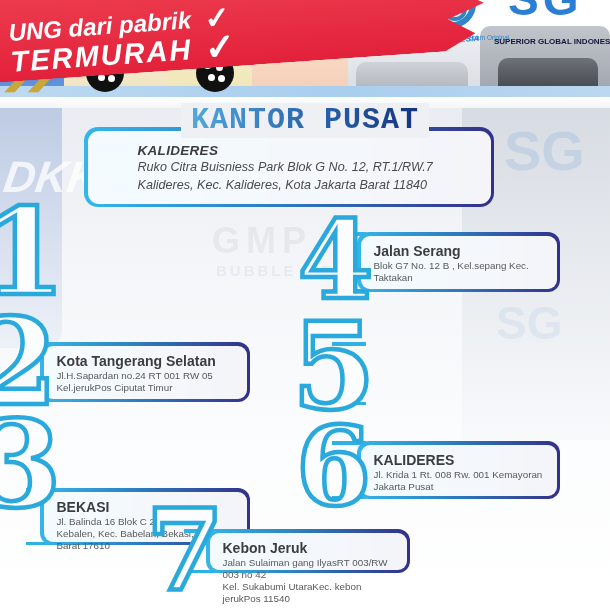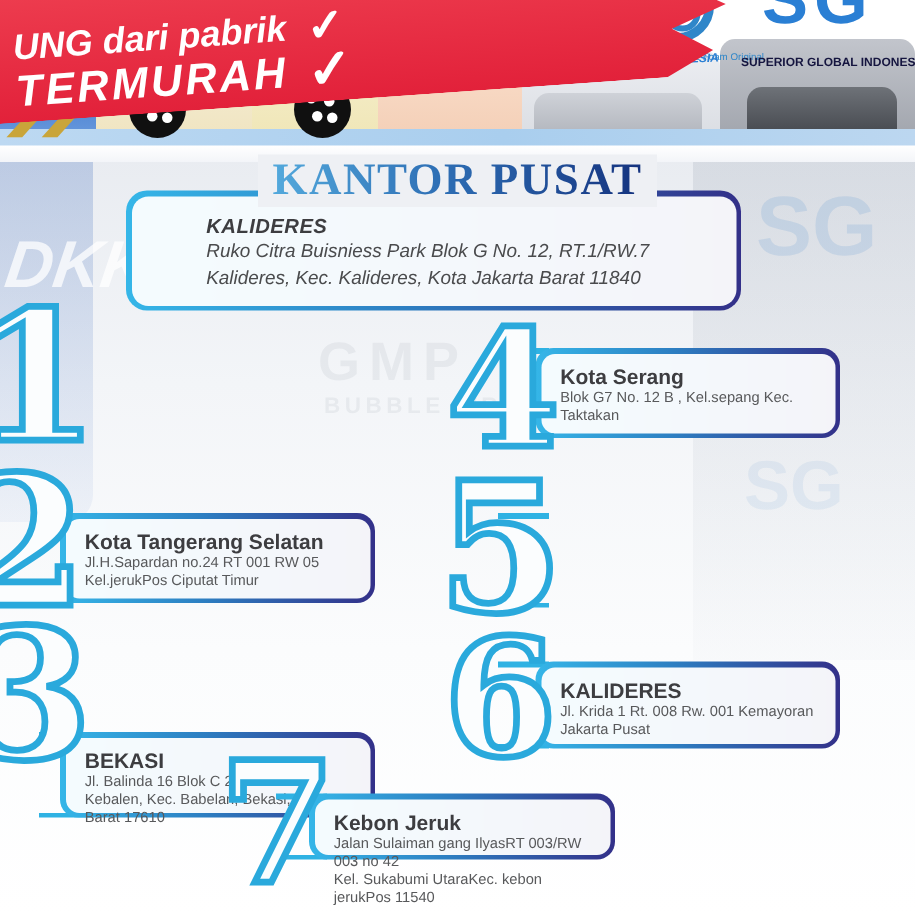--- a/index.html
+++ b/index.html
@@ -57,21 +57,21 @@
   .wm { position:absolute; font-weight:bold; }
   .wm-dkk { left:4px; top:152px; font-size:44px; font-style:italic; color:rgba(255,255,255,0.75); transform:skewX(-8deg); }
   .wm-gmp { left:212px; top:220px; font-size:36px; letter-spacing:6px; color:rgba(70,80,100,0.07); }
   .wm-bw  { left:216px; top:262px; font-size:15px; letter-spacing:3px; color:rgba(70,80,100,0.07); }
   .wm-sg1 { left:504px; top:118px; font-size:56px; color:rgba(90,150,210,0.18); }
   .wm-sg2 { left:496px; top:296px; font-size:46px; color:rgba(90,150,210,0.10); }
 
   
   .title-row { position:absolute; left:0; top:103px; width:610px; text-align:center; z-index:5; }
   .title-bgpad { display:inline-block; background:#eef0f4; padding:0 10px; }
-  .title-text { font-family:Liberation Serif, serif; font-weight:bold; font-size:30px; letter-spacing:1px; line-height:1.15;
+  .title-text { font-family:Liberation Mono, monospace; font-weight:bold; font-size:30px; letter-spacing:1px; line-height:1.15;
     background:linear-gradient(90deg,#53a9dc,#2e6fb5 45%,#15337f); -webkit-background-clip:text; background-clip:text; color:transparent; }
 
   
   .box { position:absolute; inset:0; border-radius:12px; padding:3.5px;
     background:linear-gradient(90deg,#35b6e8,#2d7fc2 45%,#333089); z-index:1; }
   .box-in { width:100%; height:100%; border-radius:9px; background:rgba(255,255,255,0.95); padding:7px 8px 0 13px; }
   .bh { font-size:14px; font-weight:bold; color:#3d3d40; line-height:1.15; margin-bottom:1px; }
   .bl { font-size:9.8px; color:#58595b; line-height:1.24; }
 
   .head-office { position:absolute; left:84px; top:127px; width:410px; height:80px; border-radius:14px; padding:3.5px;
@@ -189,21 +189,21 @@
     </div>
       </div>
   </div>
   <div class="num n3">3</div>
 
   <div class="br p4">
     <div class="conn ct"></div>
     <div class="conn cb"></div>
     <div class="box">
         <div class="box-in">
-      <div class="bh">Kota Serang</div>
+      <div class="bh">Jalan Serang</div>
       <div class="bl">Blok G7 No. 12 B , Kel.sepang Kec. Taktakan</div>
     </div>
       </div>
   </div>
   <div class="num n4">4</div>
 
   <div class="br p5">
     <div class="conn ct"></div>
     <div class="conn cb"></div>
   </div>

